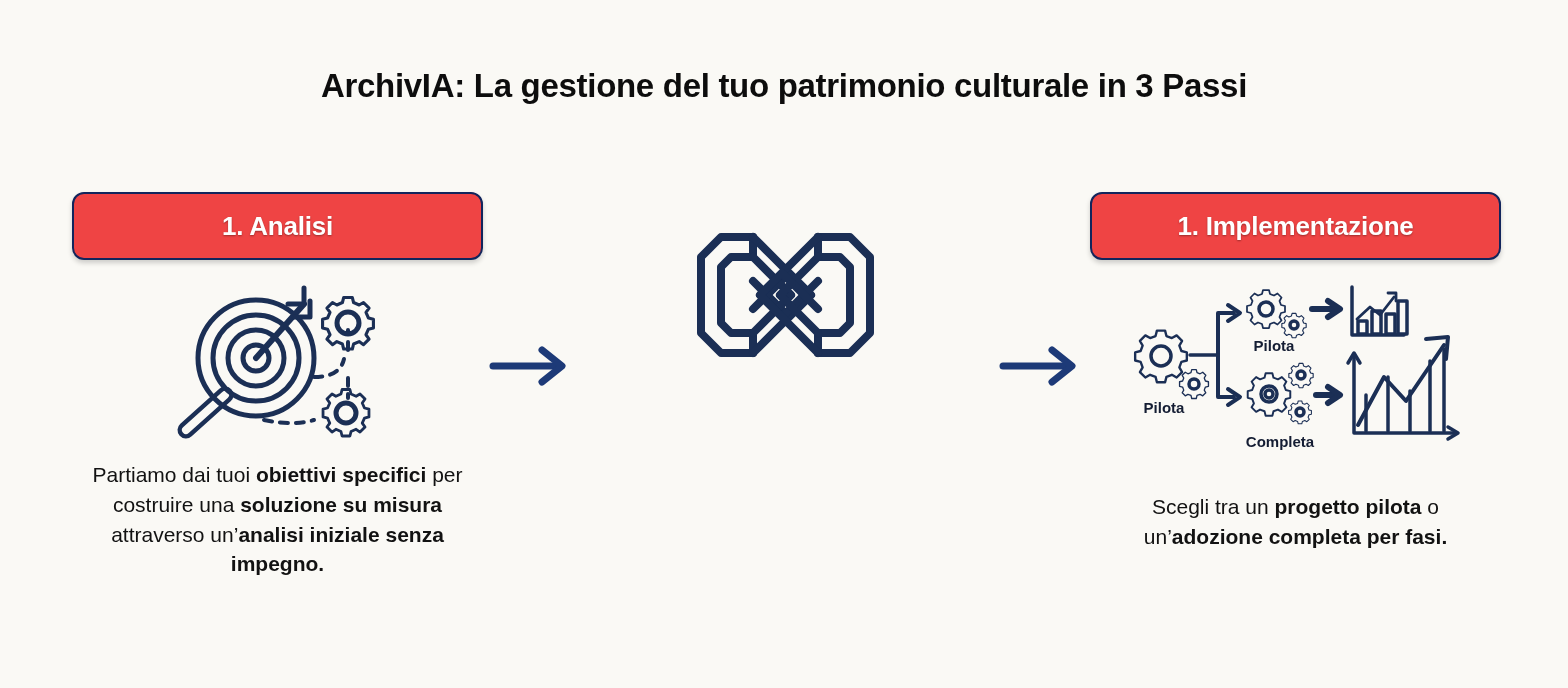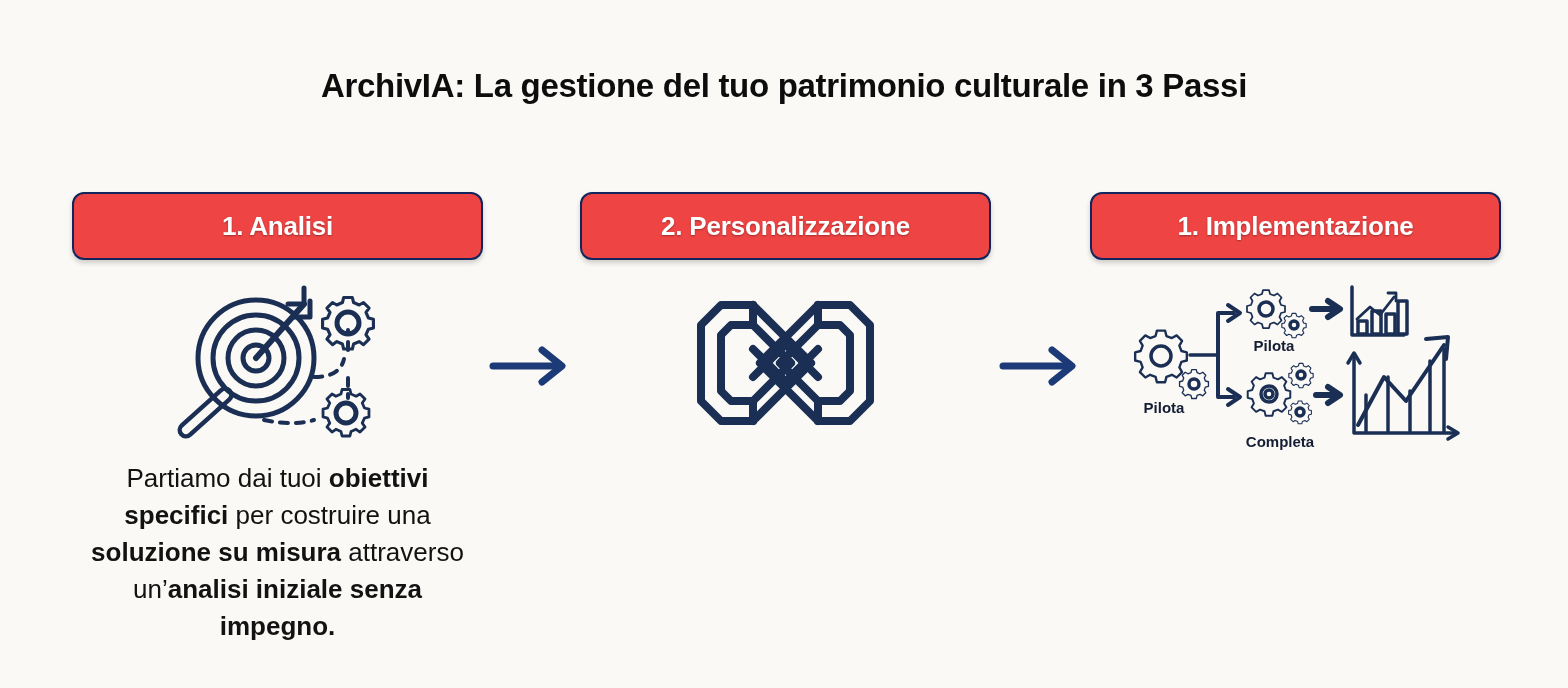--- a/index.html
+++ b/index.html
@@ -61,21 +61,21 @@
     height: 175px;
     display: flex;
     align-items: center;
     justify-content: center;
     margin-top: 15px;
   }
 
   .desc {
     margin-top: 10px;
     text-align: center;
-    font-size: 26px;
+    font-size: 21px;
     line-height: 1.42;
     color: #121212;
     padding: 0 18px;
     box-sizing: border-box;
   }
   .desc b { font-weight: bold; }
   .desc-3 { margin-top: 42px; }
 
   
   .connector {
@@ -145,23 +145,20 @@
 <div class="connector conn-1">
   <svg width="85" height="42" viewBox="0 0 85 42">
     <g fill="none" stroke="#1d3a78" stroke-width="7" stroke-linecap="round" stroke-linejoin="round">
       <line x1="4" y1="21" x2="68" y2="21"></line>
       <polyline points="53,5 73,21 53,37"></polyline>
     </g>
   </svg>
 </div>
 
 <div class="col col-2">
-  <div class="badge">
-    <span class="badge-label">2. Personalizzazione</span>
-  </div>
 
   <div class="icon-wrap">
     <svg width="185" height="160" viewBox="0 0 185 160">
       <g fill="none" stroke="#1b2f55" stroke-width="8" stroke-linecap="round" stroke-linejoin="round">
 
         <path d="M60 22 L28 22 L8 42 L8 118 L28 138 L60 138"></path>
         <path d="M60 42 L38 42 L28 52 L28 108 L38 118 L60 118"></path>
         <path d="M60 22 L60 42"></path>
         <path d="M60 138 L60 118"></path>
 
@@ -296,13 +293,14 @@
         <polyline points="232,152 258,104 280,128 318,72" stroke-width="4"></polyline>
         <polyline points="300,66 322,64 320,86" stroke-width="4"></polyline>
       </g>
 
       <text x="38" y="140" text-anchor="middle" font-family="Liberation Sans, sans-serif" font-size="15" font-weight="bold" fill="#141d33">Pilota</text>
       <text x="148" y="78" text-anchor="middle" font-family="Liberation Sans, sans-serif" font-size="15" font-weight="bold" fill="#141d33">Pilota</text>
       <text x="154" y="174" text-anchor="middle" font-family="Liberation Sans, sans-serif" font-size="15" font-weight="bold" fill="#141d33">Completa</text>
     </svg>
   </div>
 
+  <div class="desc desc-3"><span>Scegli tra un </span><b>progetto pilota</b><span> o un’</span><b>adozione completa per fasi.</b></div>
 </div>
 
 </body></html>

